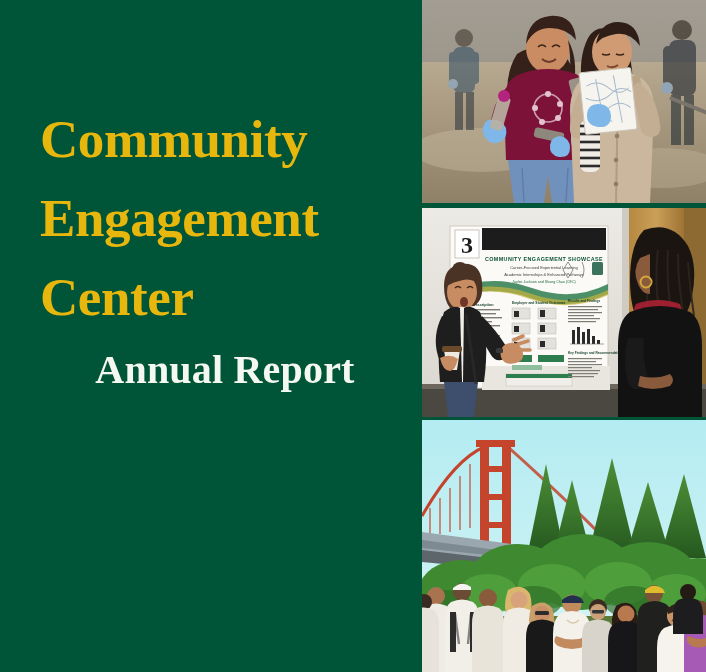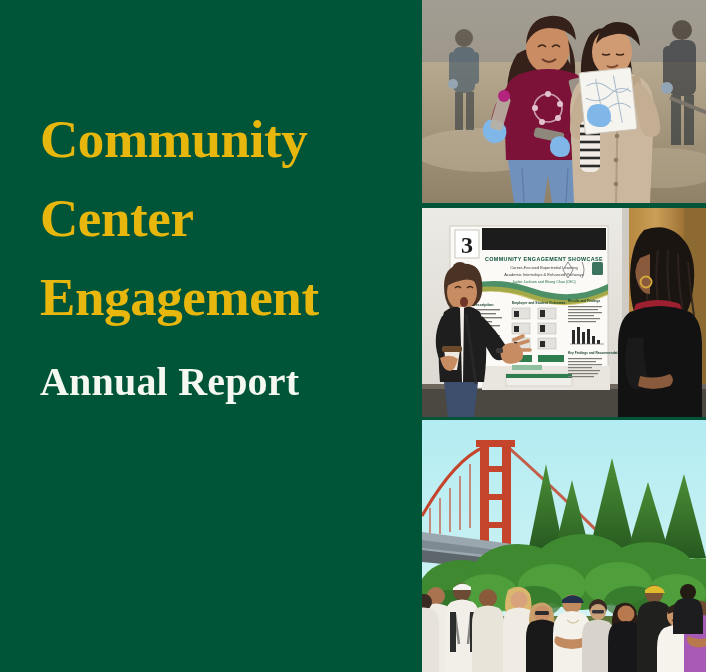--- a/index.html
+++ b/index.html
@@ -42,22 +42,23 @@
     font-weight:700;
     font-size:53px;
     line-height:79px;
     letter-spacing:-0.4px;
     white-space:nowrap;
   }
 
   .report-block {
     position:absolute;
     left:40px;
-    top:352px;
+    top:340px;
     width:370px;
+    text-align:center;
   }
 
   .report-block .rline {
     display:block;
     color:#F4F8F1;
     font-family:"Liberation Serif", serif;
     font-weight:700;
     font-size:40px;
     line-height:60px;
     letter-spacing:0.2px;
@@ -88,22 +89,22 @@
 </style>
 </head>
 <body>
 
 <div id="cover">
 
   <div class="title-panel">
 
     <div class="org-title">
       <span class="tline">Community</span>
+      <span class="tline">Engagement</span>
       <span class="tline">Center</span>
-      <span class="tline">Engagement</span>
     </div>
 
     <div class="report-block">
       <span class="rline">Annual Report</span>
     </div>
 
   </div>
 
   <div class="photo-column">
 

